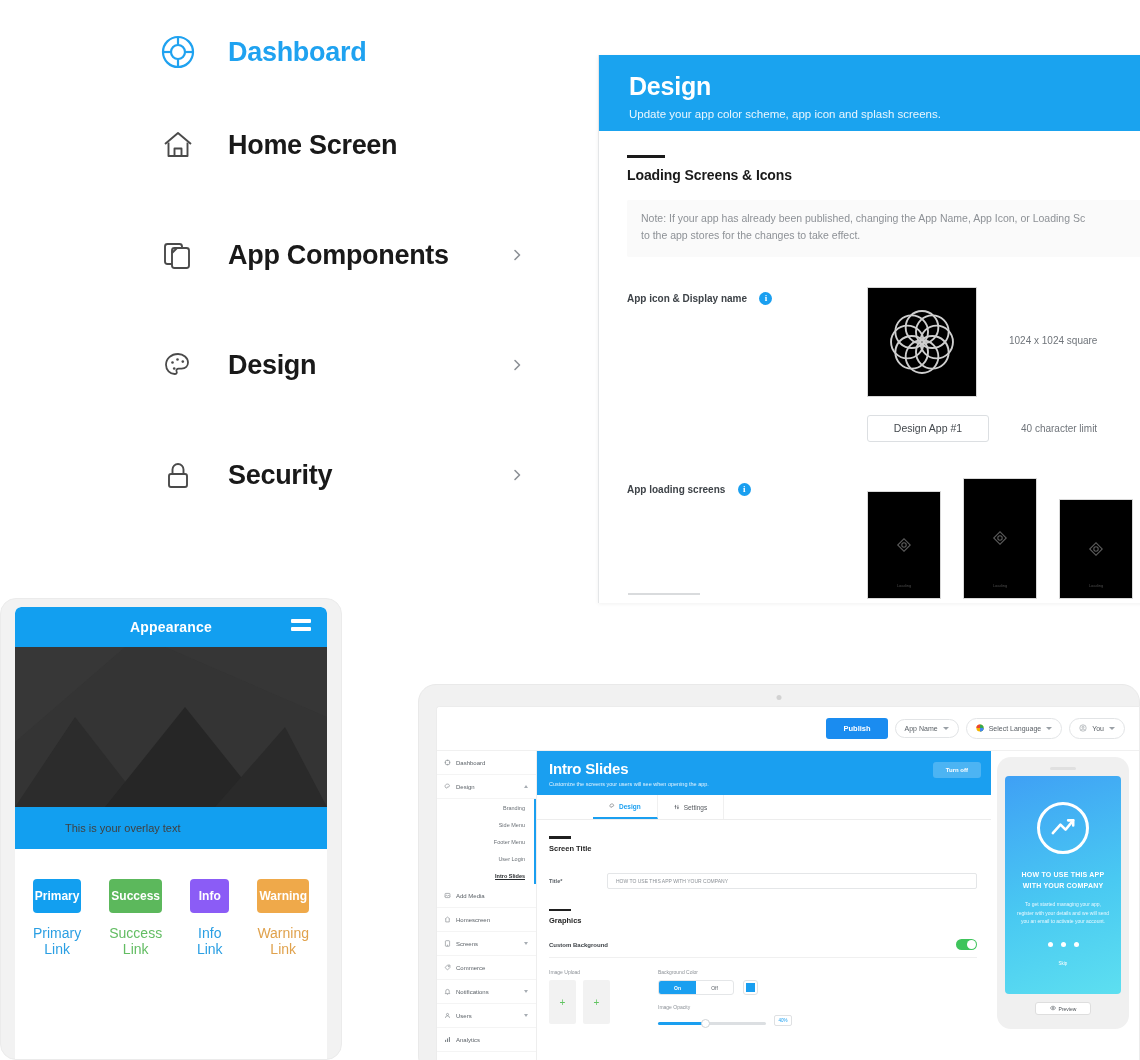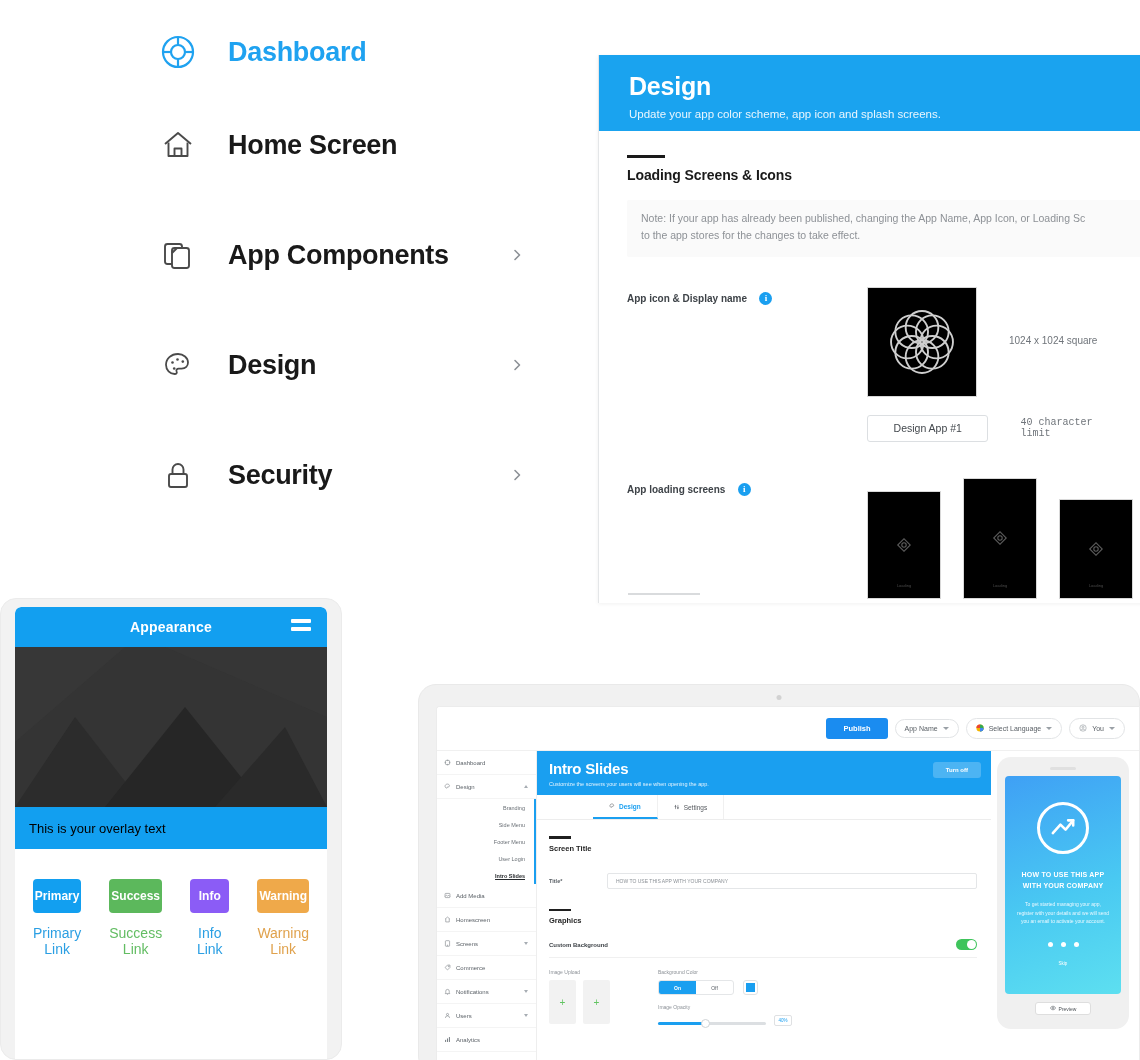--- a/index.html
+++ b/index.html
@@ -65,21 +65,21 @@
     width: 110px; height: 110px; background: #000; border: 1px solid #d8d8d8;
     display: flex; align-items: center; justify-content: center;
   }
   .icon-meta { font-size: 10px; color: #6f747a; margin-left: 32px; padding-top: 48px; }
   .name-row { display: flex; align-items: center; margin-top: 18px; }
   .name-input {
     width: 122px; height: 27px; border: 1px solid #dcdfe2; border-radius: 3px;
     background: #fff; font-size: 10.5px; color: #43484d;
     display: flex; align-items: center; justify-content: center;
   }
-  .name-hint { font-size: 10px; color: #6f747a; margin-left: 32px; font-family: Liberation Mono, monospace; }
+  .name-hint { font-size: 10px; color: #6f747a; margin-left: 32px; }
 
   .splash-row { display: flex; align-items: flex-end; gap: 22px; }
   .splash { text-align: center; }
   .splash-box {
     background: #000; border: 1px solid #d8d8d8; position: relative;
     display: flex; align-items: center; justify-content: center;
   }
   .splash-mini-label { position: absolute; bottom: 10px; left: 0; right: 0; font-size: 4px; color: #4a4a4a; }
   .dp-bottom-rule { position: absolute; left: 628px; top: 593px; width: 72px; height: 2px; background: #d9dbdd; }
 
@@ -94,21 +94,21 @@
   }
   .ph-topbar {
     background: #129ff0; height: 40px; display: flex; align-items: center;
     justify-content: center; position: relative; border-radius: 6px 6px 0 0;
   }
   .ph-topbar-title { color: #fff; font-size: 14px; font-weight: 700; letter-spacing: .2px; }
   .ph-burger { position: absolute; right: 16px; top: 50%; transform: translateY(-50%); }
   .ph-burger i { display: block; width: 20px; height: 4px; background: #fff; border-radius: 1px; margin-bottom: 4px; }
   .ph-hero { height: 160px; background: #2b2b2b; position: relative; overflow: hidden; }
   .ph-overlay { background: #129ff0; height: 42px; display: flex; align-items: center; padding-left: 14px; }
-  .ph-overlay-text { color: #000000; font-size: 13px; font-weight: 400; }
+  .ph-overlay-text { color: #404040; font-size: 11px; font-weight: 400; margin-left: 36px; }
   .ph-buttons { padding: 30px 18px 0 18px; display: grid; grid-template-columns: 1fr 1fr 1fr 1fr; gap: 0 28px; }
   .btn-cell { text-align: center; }
   .mbtn {
     display: block; width: 100%; height: 34px; border-radius: 4px; color: #fff;
     font-size: 12px; font-weight: 700; line-height: 34px; text-align: center;
   }
   .mlink { display: block; font-size: 14px; font-weight: 400; margin: 12px 0 14px 0; }
 
   
   .tablet {

